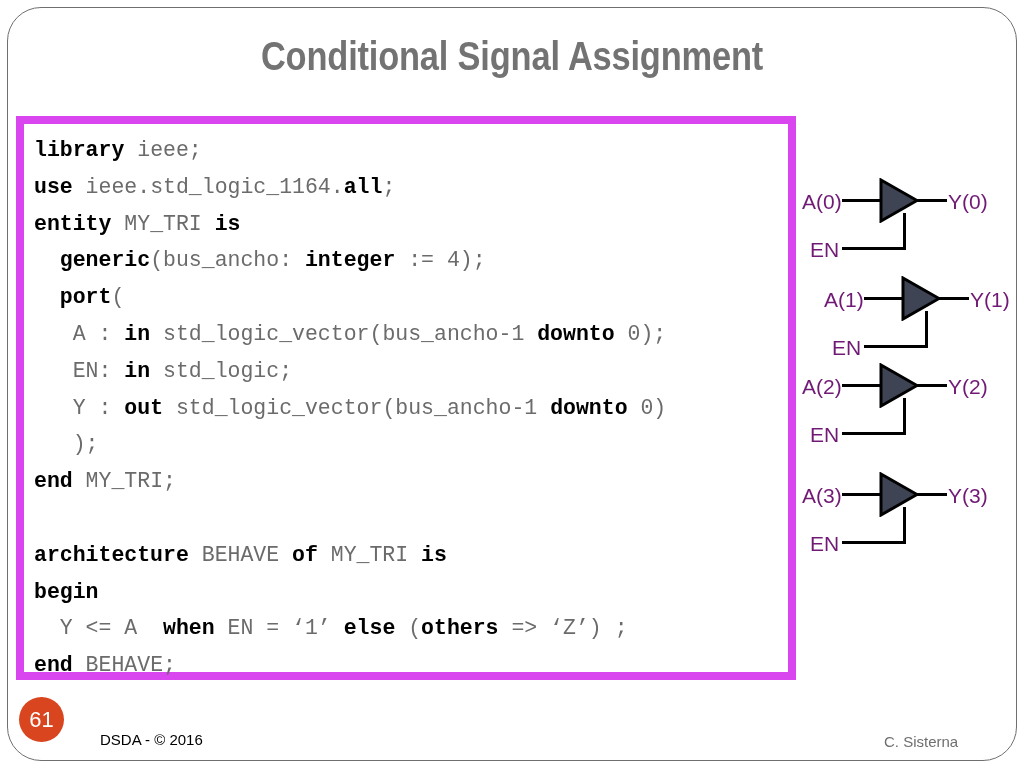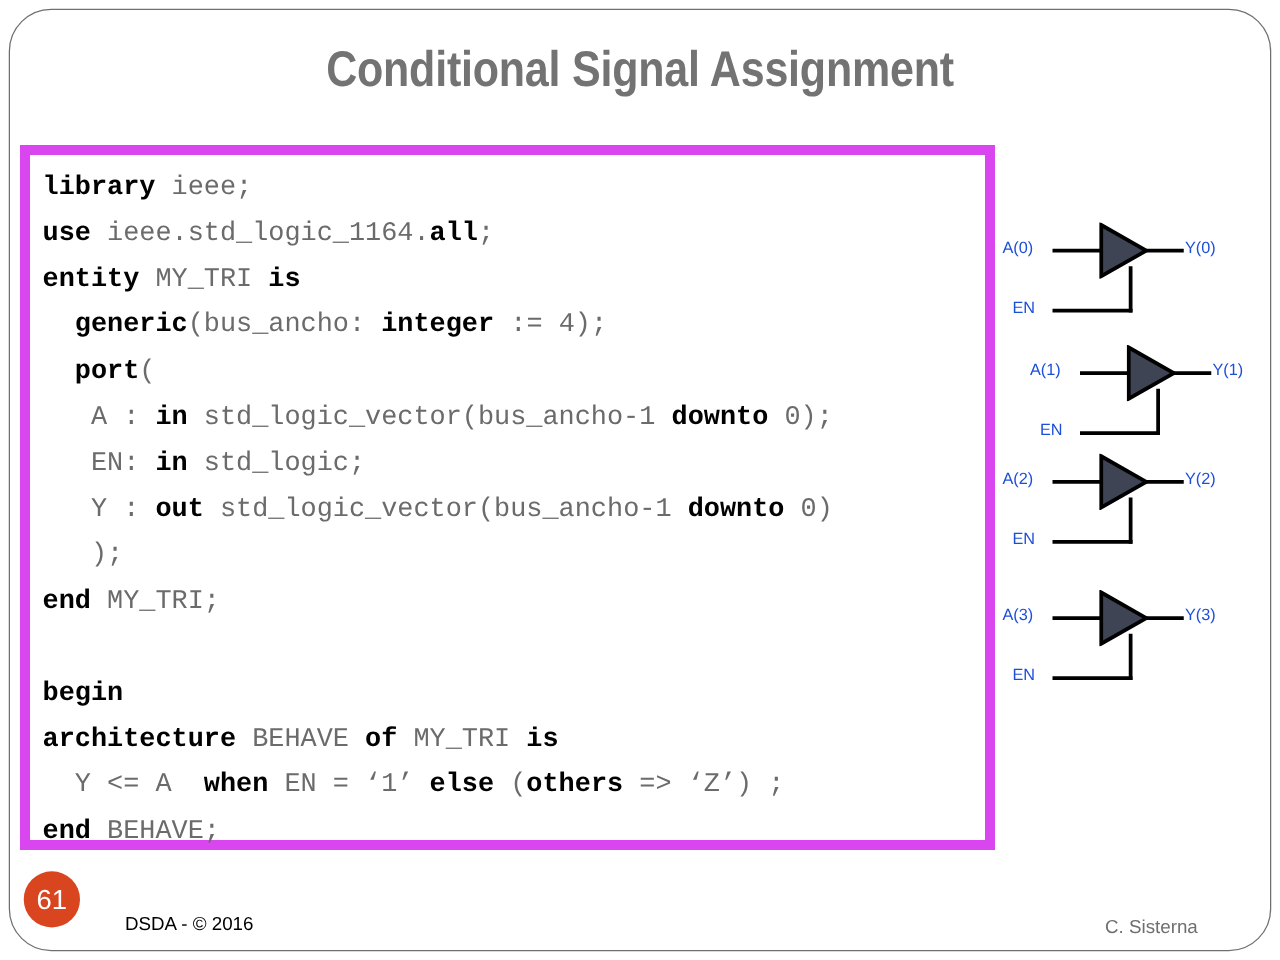--- a/index.html
+++ b/index.html
@@ -87,22 +87,22 @@
   }
   .buffer-cell {
     position: absolute;
     left: 0;
     width: 215px;
     height: 98px;
   }
   .lbl {
     position: absolute;
     font-family: "Liberation Sans", sans-serif;
-    font-size: 13px;
-    color: #1d4ed8;
+    font-size: 21px;
+    color: #701a75;
     white-space: nowrap;
   }
   .lbl-a { left: 2px; top: 20px; }
   .lbl-y { left: 148px; top: 20px; }
   .lbl-en { left: 10px; top: 68px; }
   .wire {
     position: absolute;
     background: #000000;
   }
   .w-in   { left: 42px;  top: 29px; width: 40px; height: 3px; }
@@ -166,22 +166,22 @@
       <div class="code-line"><b>use</b><span class="pl"> ieee.std_logic_1164.</span><b>all</b><span class="pl">;</span></div>
       <div class="code-line"><b>entity</b><span class="pl"> MY_TRI </span><b>is</b></div>
       <div class="code-line"><span class="pl">  </span><b>generic</b><span class="pl">(bus_ancho: </span><b>integer</b><span class="pl"> := 4);</span></div>
       <div class="code-line"><span class="pl">  </span><b>port</b><span class="pl">(</span></div>
       <div class="code-line"><span class="pl">   A : </span><b>in</b><span class="pl"> std_logic_vector(bus_ancho-1 </span><b>downto</b><span class="pl"> 0);</span></div>
       <div class="code-line"><span class="pl">   EN: </span><b>in</b><span class="pl"> std_logic;</span></div>
       <div class="code-line"><span class="pl">   Y : </span><b>out</b><span class="pl"> std_logic_vector(bus_ancho-1 </span><b>downto</b><span class="pl"> 0)</span></div>
       <div class="code-line"><span class="pl">   );</span></div>
       <div class="code-line"><b>end</b><span class="pl"> MY_TRI;</span></div>
       <div class="code-line"><span class="pl"> </span></div>
+      <div class="code-line"><b>architecture</b><span class="pl"> BEHAVE </span><b>of</b><span class="pl"> MY_TRI </span><b>is</b></div>
       <div class="code-line"><b>begin</b></div>
-      <div class="code-line"><b>architecture</b><span class="pl"> BEHAVE </span><b>of</b><span class="pl"> MY_TRI </span><b>is</b></div>
       <div class="code-line"><span class="pl">  Y &lt;= A  </span><b>when</b><span class="pl"> EN = ‘1’ </span><b>else</b><span class="pl"> (</span><b>others</b><span class="pl"> =&gt; ‘Z’) ;</span></div>
       <div class="code-line"><b>end</b><span class="pl"> BEHAVE;</span></div>
     </div>
 
   <div id="diagram">
       <div class="buffer-cell" style="top: 0px;">
         <div class="lbl lbl-a">A(0)</div>
         <div class="lbl lbl-y">Y(0)</div>
         <div class="lbl lbl-en">EN</div>
         <div class="wire w-in"></div>

